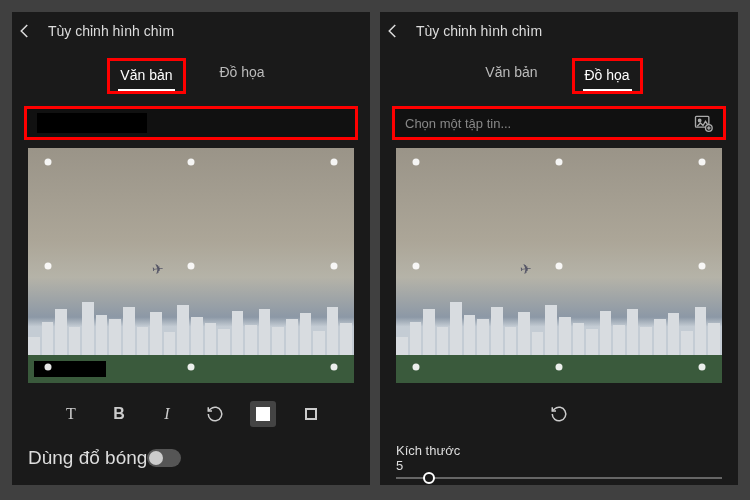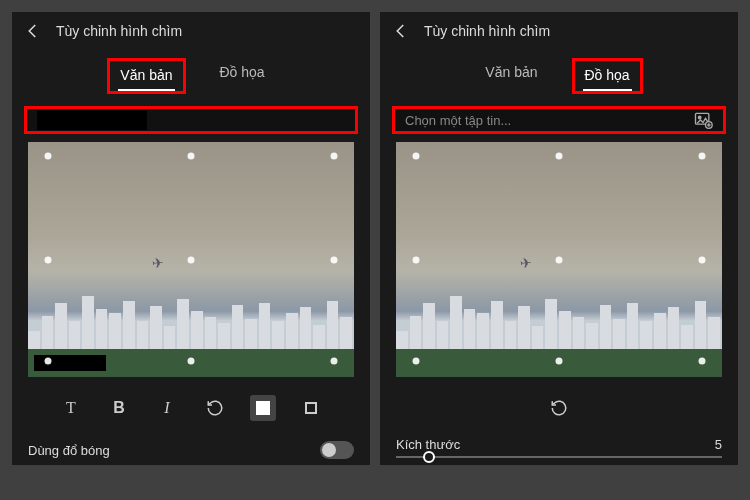--- a/index.html
+++ b/index.html
@@ -10,21 +10,21 @@
   font-family: -apple-system, sans-serif;
   color: #e0e0e0;
   overflow: hidden;
   padding: 12px;
 }
 .panels { display: flex; gap: 10px; }
 .panel { flex: 1; background: #1a1a1a; }
 .header {
   display: flex;
   align-items: center;
-  padding: 10px 12px;
+  padding: 10px 4px;
   gap: 14px;
   text-align: center;
 }
 .back-arrow { width: 18px; height: 18px; display: flex; align-items: center; cursor: pointer; }
 .header-title { font-size: 14px; color: #ddd; }
 .tabs {
   display: flex;
   justify-content: center;
   gap: 24px;
   padding: 8px 0 4px;
@@ -42,21 +42,21 @@
   position: absolute;
   left: 8px; right: 8px; bottom: 0;
   height: 2px; background: #fff;
 }
 .highlight-red { border: 3px solid #ff0000; }
 .input-row {
   margin: 8px 12px;
   display: flex;
   align-items: center;
   background: #111;
-  height: 28px;
+  height: 34px;
   padding: 0 10px;
 }
 .input-text { flex: 1; font-size: 13px; color: #888; }
 .pick-icon { width: 20px; height: 20px; }
 .preview {
   margin: 8px 16px;
   height: 235px;
   position: relative;
   background: linear-gradient(to bottom, #9a9488 0%, #aca698 40%, #b5b3a8 55%, #8c98a6 72%, #c4ccd4 76%);
   overflow: hidden;
@@ -82,33 +82,33 @@
 .tool-btn {
   width: 26px; height: 26px;
   display: flex; align-items: center; justify-content: center;
   color: #ccc; font-size: 16px; cursor: pointer;
   border-radius: 3px;
 }
 .tool-btn.selected { background: #444; }
 .tool-square { width: 14px; height: 14px; background: #fff; }
 .tool-square-outline { width: 12px; height: 12px; border: 2px solid #ccc; }
 .option-row {
-  display: flex; align-items: center; justify-content: space-between;
-  padding: 6px 16px; font-size: 13px; color: #ddd;
+  display: flex; align-items: center; 
+  padding: 6px 16px; font-size: 19px; color: #ddd;
 }
 .toggle {
   width: 34px; height: 18px; background: #555; border-radius: 9px;
   position: relative; cursor: pointer;
 }
 .toggle::after {
   content: ''; position: absolute; left: 2px; top: 2px;
   width: 14px; height: 14px; border-radius: 50%; background: #ccc;
 }
 .slider-row { padding: 2px 16px 6px; }
-.slider-head { display: flex; justify-content: space-between; font-size: 13px; color: #ddd; margin-bottom: 4px; }
+.slider-head { display: flex; justify-content: space-between; font-size: 13px; color: #ddd; margin-bottom: 4px; flex-direction: column; }
 .slider-track { height: 2px; background: #666; position: relative; width: 100%; }
 .slider-thumb {
   position: absolute; top: -5px; width: 12px; height: 12px;
   border-radius: 50%; border: 2px solid #fff; background: #1a1a1a;
   transform: translateX(-50%);
 }
 </style>
 </head>
 <body>
 

